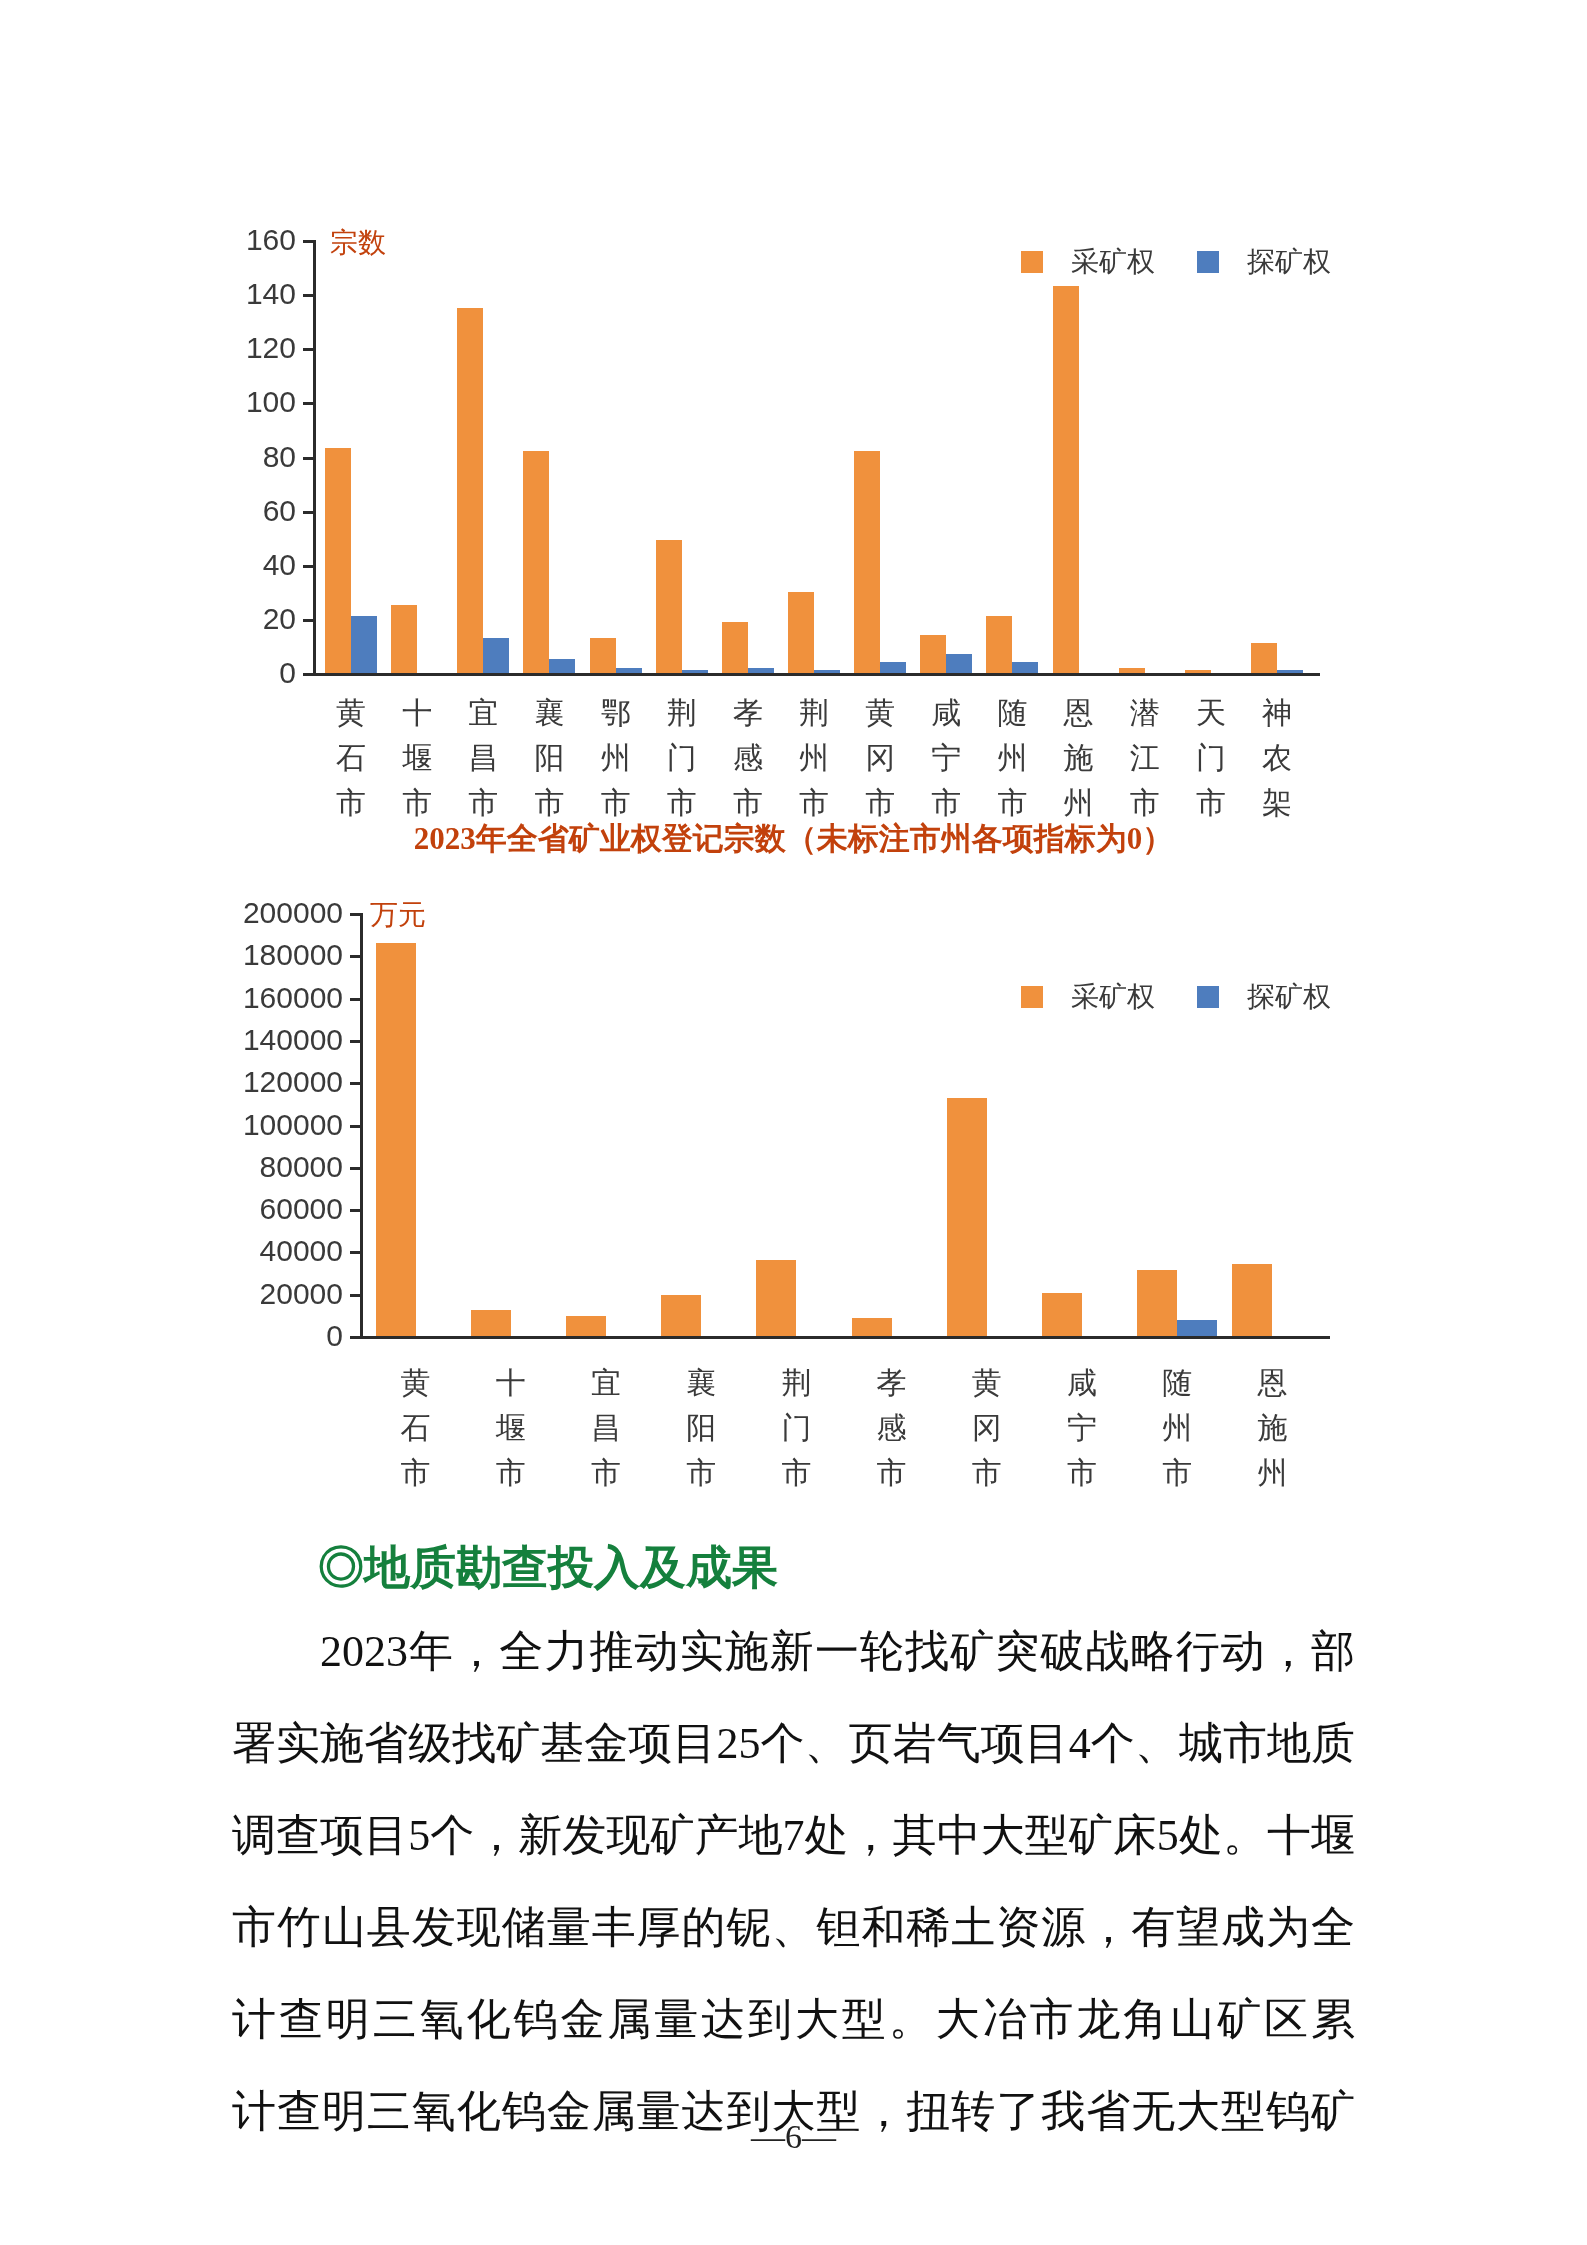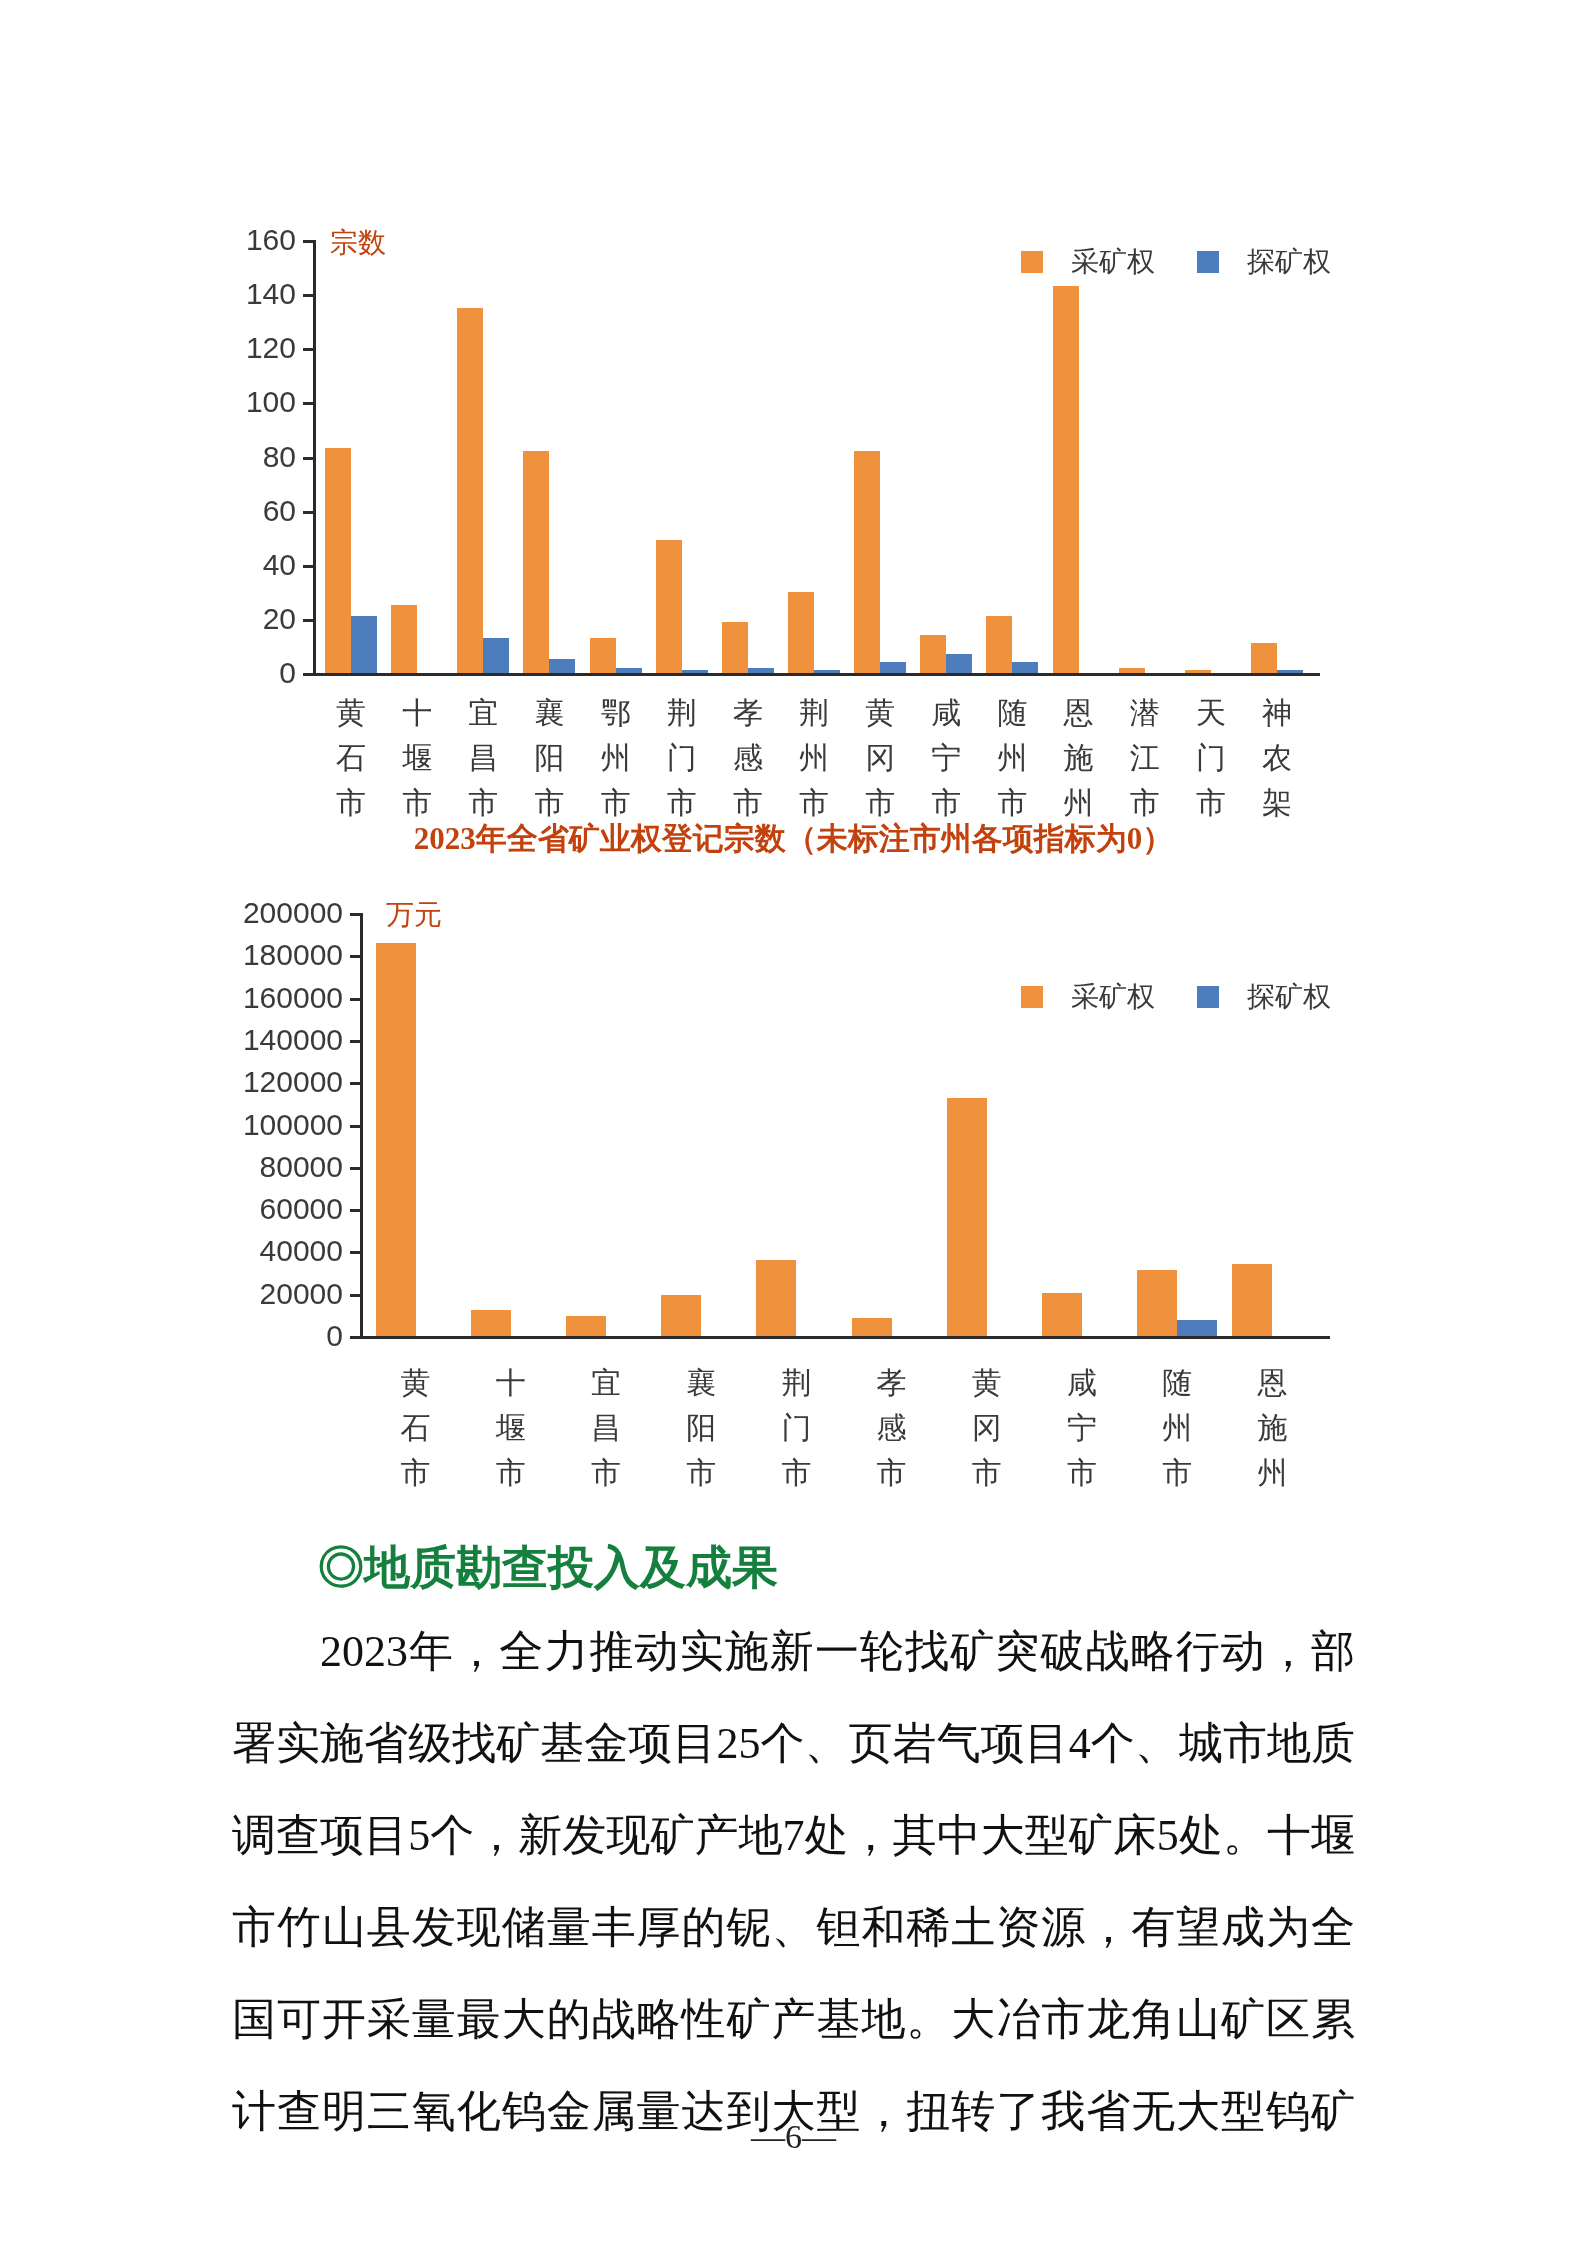--- a/index.html
+++ b/index.html
@@ -166,21 +166,21 @@
 门
 市</div>
         <div class="cat">神
 农
 架</div>
       </div>
     </div>
   <div class="caption" style="top:818px;">2023年全省矿业权登记宗数（未标注市州各项指标为0）</div>
 
   <div class="chart" id="chart-1" style="top:900px;height:600px;">
-    <span class="axis-title" style="left:154px;top:-4px;text-align:center;">万元</span>
+    <span class="axis-title" style="left:138px;top:-4px;text-align:center;">万元</span>
   <div class="axis-line" style="left: 128px; top: 13px; width: 3px; height: 426px;"></div>
       <div class="axis-line" style="left: 128px; top: 436px; width: 970px; height: 3px;"></div>
       <div class="tick-label" style="width: 111px; top: 421px;">0</div>
       <div class="tick-mark" style="left: 118px; top: 436px; width: 10px;"></div>
       <div class="tick-label" style="width: 111px; top: 379px;">20000</div>
       <div class="tick-mark" style="left: 118px; top: 394px; width: 10px;"></div>
       <div class="tick-label" style="width: 111px; top: 336px;">40000</div>
       <div class="tick-mark" style="left: 118px; top: 351px; width: 10px;"></div>
       <div class="tick-label" style="width: 111px; top: 294px;">60000</div>
       <div class="tick-mark" style="left: 118px; top: 309px; width: 10px;"></div>
@@ -280,19 +280,19 @@
       </div>
     </div>
 
   <div class="heading" style="top: 1542px; color: #15803d;">◎地质勘查投入及成果</div>
 
   <div class="paragraph" id="paragraph" style="top:1606px;">
       <div class="para-line first">2023年，全力推动实施新一轮找矿突破战略行动，部</div>
       <div class="para-line">署实施省级找矿基金项目25个、页岩气项目4个、城市地质</div>
       <div class="para-line">调查项目5个，新发现矿产地7处，其中大型矿床5处。十堰</div>
       <div class="para-line">市竹山县发现储量丰厚的铌、钽和稀土资源，有望成为全</div>
-      <div class="para-line">国可开采量最大的战略性矿产基地。大冶市龙角山矿区累</div>
+      <div class="para-line">计查明三氧化钨金属量达到大型。大冶市龙角山矿区累</div>
       <div class="para-line">计查明三氧化钨金属量达到大型，扭转了我省无大型钨矿</div>
     </div>
 
   <div class="footer" style="top:2118px;">—6—</div>
 
 </div>
 
 </body></html>

